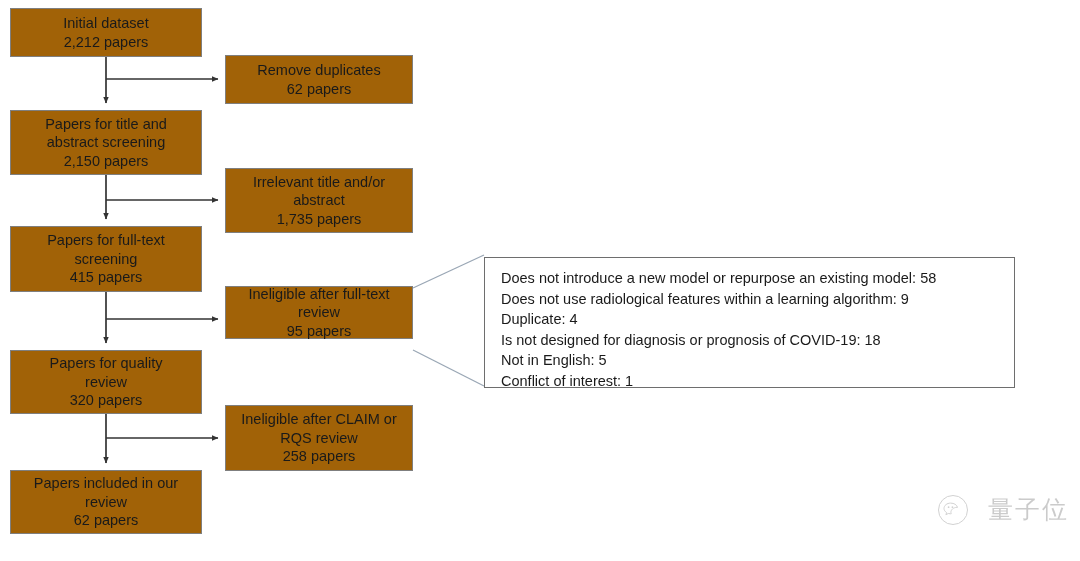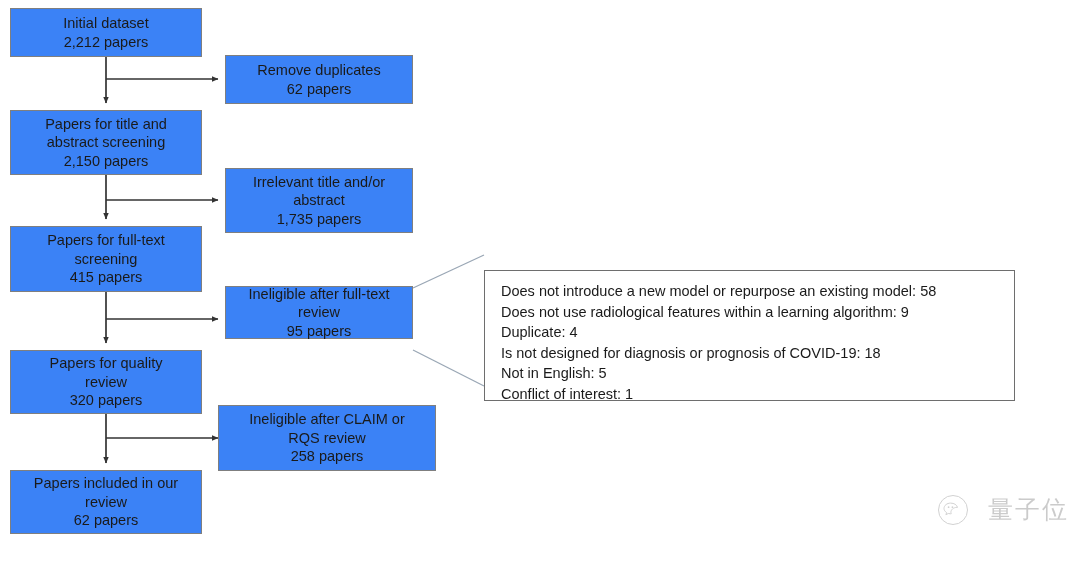--- a/index.html
+++ b/index.html
@@ -18,21 +18,21 @@
     position: absolute;
     left: 0;
     top: 0;
     width: 1080px;
     height: 561px;
   }
   .flow-box {
     position: absolute;
     box-sizing: border-box;
     border: 1.6px solid #7f7f7f;
-    background: #3b82f6;
+    background: #a16207;
     display: flex;
     flex-direction: column;
     align-items: center;
     justify-content: center;
     text-align: center;
     color: #1a1a1a;
     font-size: 14.5px;
     line-height: 18.5px;
   }
   .flow-box .line {
@@ -160,27 +160,27 @@
     <span class="line">abstract</span>
     <span class="line">1,735 papers</span>
   </div>
 
   <div class="flow-box" style="left:225px;top:286px;width:188px;height:53px;">
     <span class="line">Ineligible after full-text</span>
     <span class="line">review</span>
     <span class="line">95 papers</span>
   </div>
 
-  <div class="flow-box" style="left:218px;top:405px;width:218px;height:66px;">
+  <div class="flow-box" style="left:225px;top:405px;width:188px;height:66px;">
     <span class="line">Ineligible after CLAIM or</span>
     <span class="line">RQS review</span>
     <span class="line">258 papers</span>
   </div>
 
-  <div class="callout-box" style="left:484px;top:270px;width:531px;height:131px;">
+  <div class="callout-box" style="left:484px;top:257px;width:531px;height:131px;">
     <span class="line">Does not introduce a new model or repurpose an existing model: 58</span>
     <span class="line">Does not use radiological features within a learning algorithm: 9</span>
     <span class="line">Duplicate: 4</span>
     <span class="line">Is not designed for diagnosis or prognosis of COVID-19: 18</span>
     <span class="line">Not in English: 5</span>
     <span class="line">Conflict of interest: 1</span>
   </div>
 
   <div class="watermark" style="left:938px;top:493px;gap:20px;">
     <span class="wm-logo">

